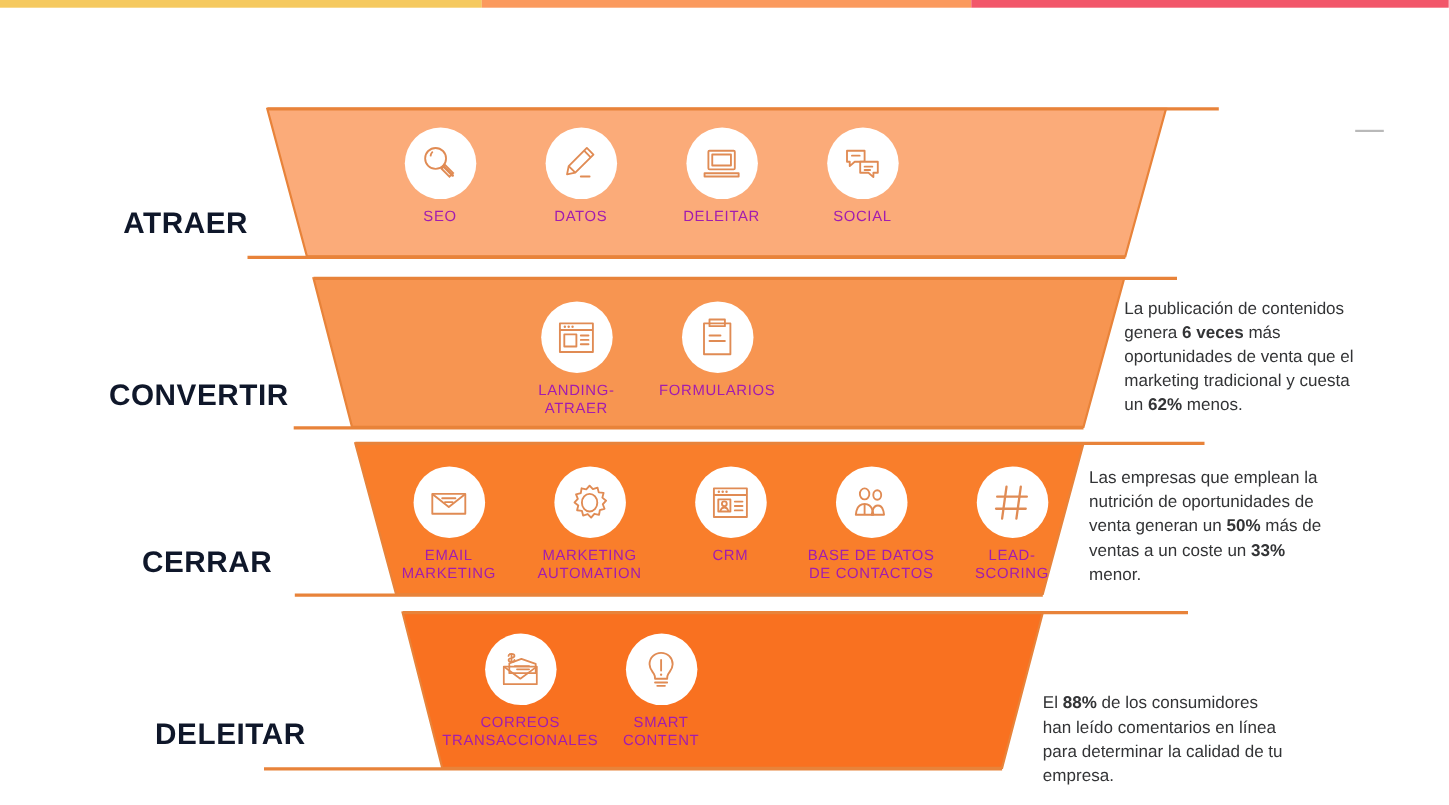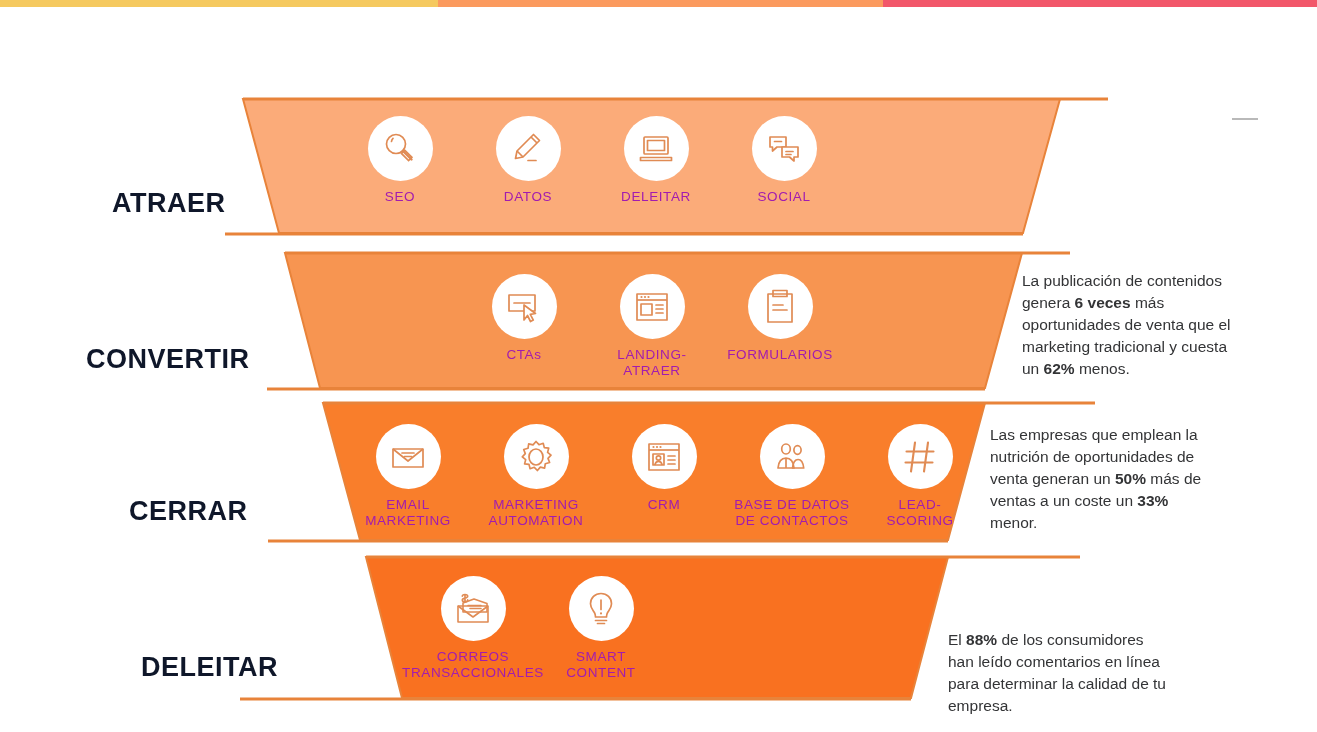--- a/index.html
+++ b/index.html
@@ -178,34 +178,24 @@
 
   </div>
 
   <div class="band" style="top:250px;height:142px;">
     <svg class="shape" viewBox="0 0 1317 142" preserveAspectRatio="none">
       <polygon points="285,3 1022,3 985,138 320,138" fill="#f79551" stroke="#e8833a" stroke-width="2"></polygon>
       <line x1="285" y1="3" x2="1070" y2="3" stroke="#e8833a" stroke-width="3"></line>
       <line x1="267" y1="139" x2="985" y2="139" stroke="#e8833a" stroke-width="3"></line>
     </svg>
 
-    <div class="stage-label" style="left:86px; right:auto; top:94px; text-align:right;">CONVERTIR</div>
+    <div class="stage-label" style="left:99px; right:auto; top:94px; text-align:right;">CONVERTIR</div>
 
     <div class="icons" style="left:460px; top:24px;">
 
-      <div class="icon-col">
-        <div class="circle">
-          <svg width="40" height="40" viewBox="0 0 40 40" fill="none" stroke="#e08b54" stroke-width="1.7" stroke-linejoin="round">
-            <rect x="5" y="8" width="26" height="16"></rect>
-            <path d="M10 16h16" stroke-linecap="round"></path>
-            <path d="M20 18l0 15 3.5-4.5 3 6 2.8-1.4-3-5.8 5.2-0.8z" fill="#ffffff"></path>
-          </svg>
-        </div>
-        <div class="icon-label">CTAs</div>
-      </div>
 
       <div class="icon-col">
         <div class="circle">
           <svg width="40" height="40" viewBox="0 0 40 40" fill="none" stroke="#e08b54" stroke-width="1.7" stroke-linejoin="round">
             <rect x="5" y="7" width="30" height="26"></rect>
             <path d="M5 13h30"></path>
             <circle cx="9.5" cy="10" r="1.1" fill="#e08b54" stroke="none"></circle>
             <circle cx="13" cy="10" r="1.1" fill="#e08b54" stroke="none"></circle>
             <circle cx="16.5" cy="10" r="1.1" fill="#e08b54" stroke="none"></circle>
             <rect x="9" y="17" width="11" height="11"></rect>

